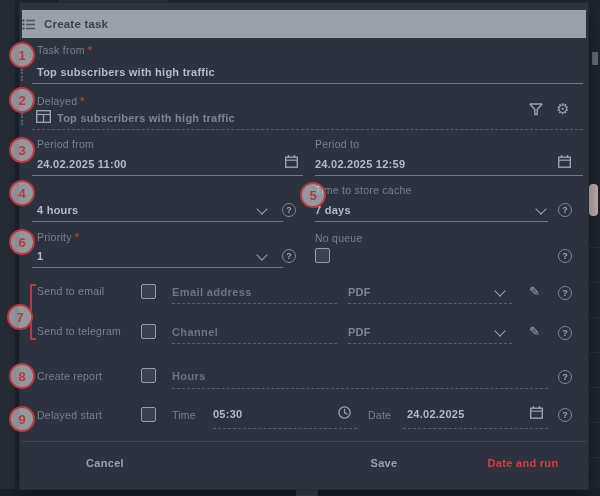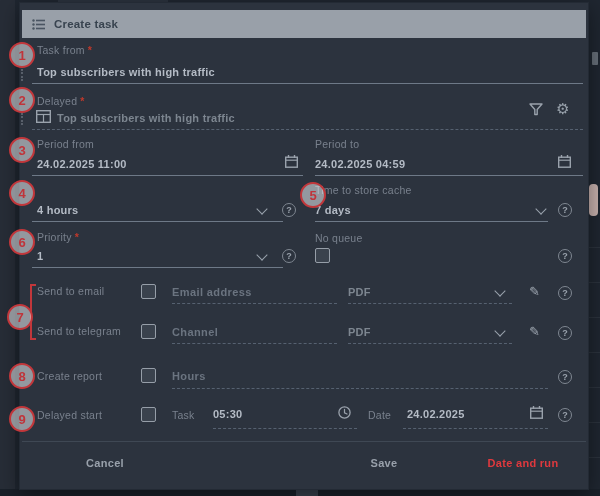--- a/index.html
+++ b/index.html
@@ -4,21 +4,21 @@
 <style>
   * { margin:0; padding:0; box-sizing:border-box; }
   html,body { width:600px; height:496px; background:#1f2630; font-family:"Liberation Sans", sans-serif; }
   .screen { position:relative; width:600px; height:496px; overflow:hidden; background:#1f2630; }
   .sidebar-strip { position:absolute; left:0; top:0; width:15px; height:496px; background:#272d37; }
   .top-frag { position:absolute; left:58px; top:0; width:110px; height:3px; background:#333b46; opacity:.6; }
 
   .modal { position:absolute; left:20px; top:3px; width:568px; height:486px; background:#2c333e;
            box-shadow:0 0 0 1px #232a34, 0 6px 20px rgba(0,0,0,.45); }
   .titlebar { position:absolute; left:22px; top:10px; width:564px; height:28px; background:#99a0a9;
-              display:flex; align-items:center; gap:9px; padding-left:10px; }
+              display:flex; align-items:center; gap:9px; }
   .titlebar-text { font-size:11.5px; font-weight:600; color:#38434f; letter-spacing:.2px; }
 
   .lbl { position:absolute; font-size:10.5px; color:#79818d; letter-spacing:.25px; white-space:nowrap; }
   .ast { color:#c0392b; margin-left:3px; font-weight:700; }
   .val { position:absolute; font-size:11px; font-weight:600; color:#b4bbc5; letter-spacing:.25px; white-space:nowrap; }
   .val-dim { color:#7d8690; }
   .ph  { position:absolute; font-size:11px; font-weight:600; color:#6b7480; letter-spacing:.4px; white-space:nowrap; }
   .ul  { position:absolute; height:0; border-bottom:1px solid #6e7987; }
   .uld { position:absolute; height:0; border-bottom:1px dashed #566170; }
 
@@ -127,21 +127,21 @@
     <svg width="13" height="13" viewBox="0 0 13 13">
       <rect x="0.7" y="2.2" width="11.6" height="10" fill="none" stroke="#9aa2ac" stroke-width="1.4"></rect>
       <line x1="3.5" y1="0" x2="3.5" y2="3" stroke="#9aa2ac" stroke-width="1.4"></line>
       <line x1="9.5" y1="0" x2="9.5" y2="3" stroke="#9aa2ac" stroke-width="1.4"></line>
       <line x1="0.7" y1="5.2" x2="12.3" y2="5.2" stroke="#9aa2ac" stroke-width="1.2"></line>
     </svg>
   </span>
   <div class="ul" style="left:32px; top:175px; width:271px"></div>
 
   <div class="lbl" style="left:315px; top:138px">Period to</div>
-  <div class="val" style="left:315px; top:158px">24.02.2025 04:59</div>
+  <div class="val" style="left:315px; top:158px">24.02.2025 12:59</div>
   <span class="icon" style="left:558px; top:155px">
     <svg width="13" height="13" viewBox="0 0 13 13">
       <rect x="0.7" y="2.2" width="11.6" height="10" fill="none" stroke="#9aa2ac" stroke-width="1.4"></rect>
       <line x1="3.5" y1="0" x2="3.5" y2="3" stroke="#9aa2ac" stroke-width="1.4"></line>
       <line x1="9.5" y1="0" x2="9.5" y2="3" stroke="#9aa2ac" stroke-width="1.4"></line>
       <line x1="0.7" y1="5.2" x2="12.3" y2="5.2" stroke="#9aa2ac" stroke-width="1.2"></line>
     </svg>
   </span>
   <div class="ul" style="left:315px; top:175px; width:268px"></div>
 
@@ -189,21 +189,21 @@
   <span class="help" style="left:558px; top:326px"></span>
 
   <div class="lbl" style="left:37px; top:370px">Create report</div>
   <div class="checkbox" style="left:141px; top:368px"></div>
   <div class="ph" style="left:172px; top:370px">Hours</div>
   <div class="uld" style="left:172px; top:388px; width:376px"></div>
   <span class="help" style="left:558px; top:370px"></span>
 
   <div class="lbl" style="left:37px; top:409px">Delayed start</div>
   <div class="checkbox" style="left:141px; top:407px"></div>
-  <div class="lbl" style="left:172px; top:409px">Task</div>
+  <div class="lbl" style="left:172px; top:409px">Time</div>
   <div class="val" style="left:213px; top:408px">05:30</div>
   <span class="icon" style="left:338px; top:406px">
     <svg width="13" height="13" viewBox="0 0 13 13">
       <circle cx="6.5" cy="6.5" r="5.6" fill="none" stroke="#9aa2ac" stroke-width="1.3"></circle>
       <path d="M6.5 3.4 L6.5 6.8 L9 8" fill="none" stroke="#9aa2ac" stroke-width="1.2" stroke-linecap="round"></path>
     </svg>
   </span>
   <div class="uld" style="left:213px; top:428px; width:144px"></div>
   <div class="lbl" style="left:368px; top:409px">Date</div>
   <div class="val" style="left:407px; top:408px">24.02.2025</div>

